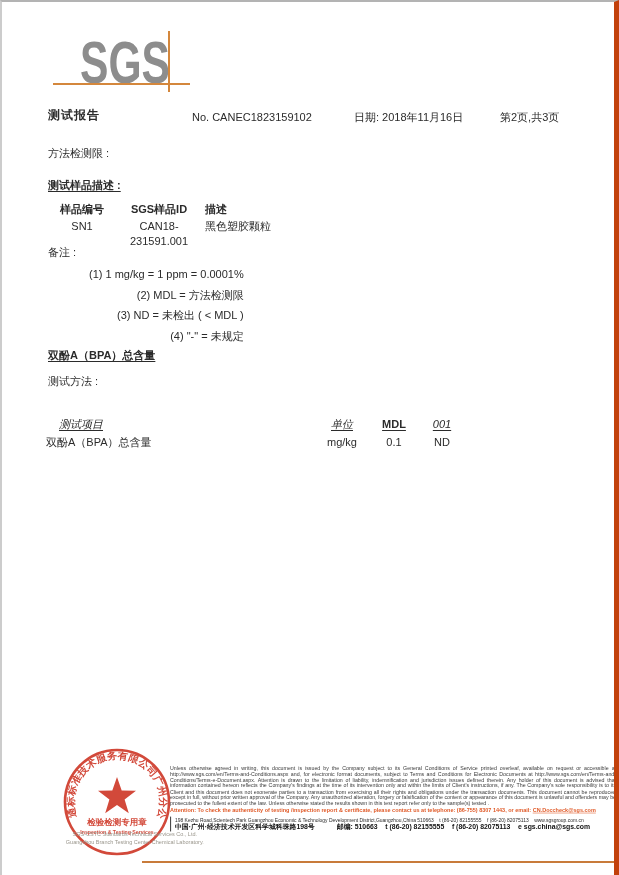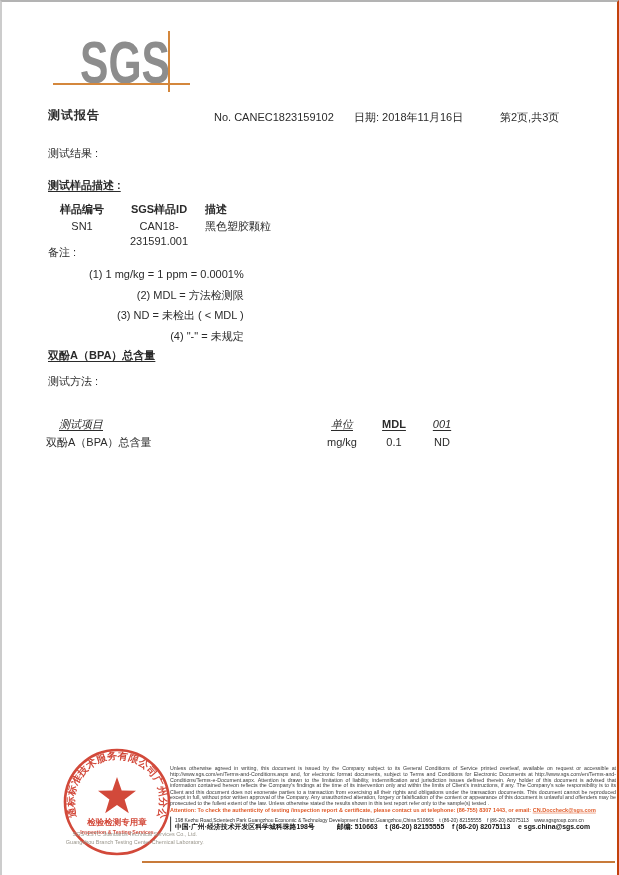--- a/index.html
+++ b/index.html
@@ -2,37 +2,37 @@
 <html><head>
 <meta charset="utf-8">
 <style>
   html,body{margin:0;padding:0;background:#f2f2f2;}
   .page{
     position:relative;
     width:619px;height:875px;
     background:#ffffff;
     border-top:2px solid #b3b3b3;
     border-left:2px solid #cccccc;
-    border-right:2px solid #c2410c;
+    border-right:5px solid #c2410c;
     box-sizing:border-box;
     font-family:"Liberation Sans","DejaVu Sans",sans-serif;
     color:#2b2b2b;
     overflow:hidden;
   }
   .abs{position:absolute;}
   .t11{font-size:11px;line-height:15px;}
   .bold{font-weight:bold;}
   .underline{text-decoration:underline;text-underline-offset:2px;}
   .italic{font-style:italic;}
   
   .logo-hline{left:51px;top:81px;width:137px;height:2px;background:#d4873c;}
   .logo-vline{left:166px;top:29px;width:2px;height:61px;background:#d4873c;}
   .title-row{top:108px;left:0;width:619px;height:20px;}
   .report-title{left:46px;top:-3px;font-size:12px;font-weight:bold;letter-spacing:1px;}
-  .report-no{left:212px;top:0;}
+  .report-no{left:190px;top:0;}
   .report-date{left:352px;top:0;}
   .page-ind{left:498px;top:0;}
   
   .s-col1{left:48px;width:64px;text-align:center;}
   .s-col2{left:112px;width:90px;text-align:center;}
   .s-col3{left:203px;}
   
   .remarks{left:87px;top:262px;line-height:20.5px;font-size:11px;text-align:right;}
   
   .method-text{left:123px;top:371px;width:478px;line-height:21.5px;font-size:11px;}
@@ -69,21 +69,21 @@
   <div class="abs logo-hline"></div>
   <div class="abs logo-vline"></div>
 
   <div class="abs title-row">
     <span class="abs report-title">测试报告</span>
     <span class="abs report-no t11">No. CANEC1823159102</span>
     <span class="abs report-date t11">日期: 2018年11月16日</span>
     <span class="abs page-ind t11">第2页,共3页</span>
   </div>
 
-  <div class="abs t11" style="left:46px;top:144px;">测试结果 :</div>
+  <div class="abs t11" style="left:46px;top:144px;">方法检测限 :</div>
 
   <div class="abs t11 underline bold" style="left:46px;top:176px;font-weight:bold;">测试样品描述 :</div>
 
   <div>
     <div class="abs t11 bold" style="top:200px;left:0;width:619px;">
       <span class="abs s-col1">样品编号</span>
       <span class="abs s-col2">SGS样品ID</span>
       <span class="abs s-col3">描述</span>
     </div>
     <div class="abs t11" style="top:217px;left:0;width:619px;">

